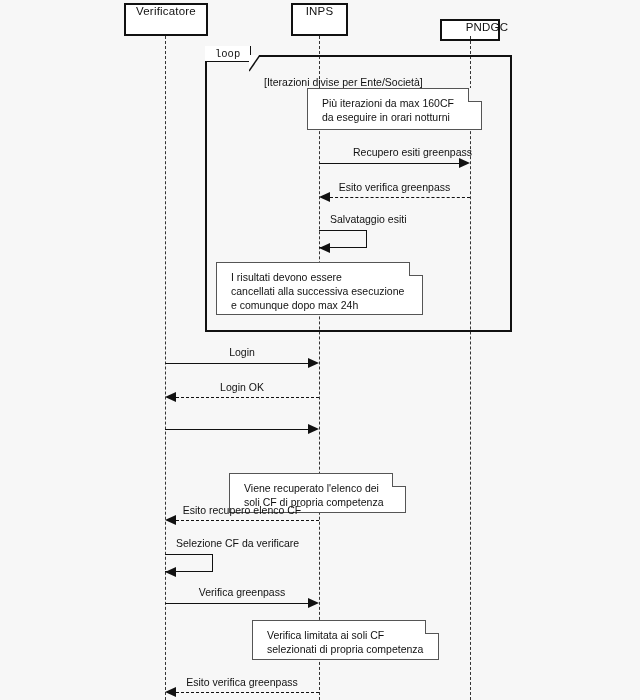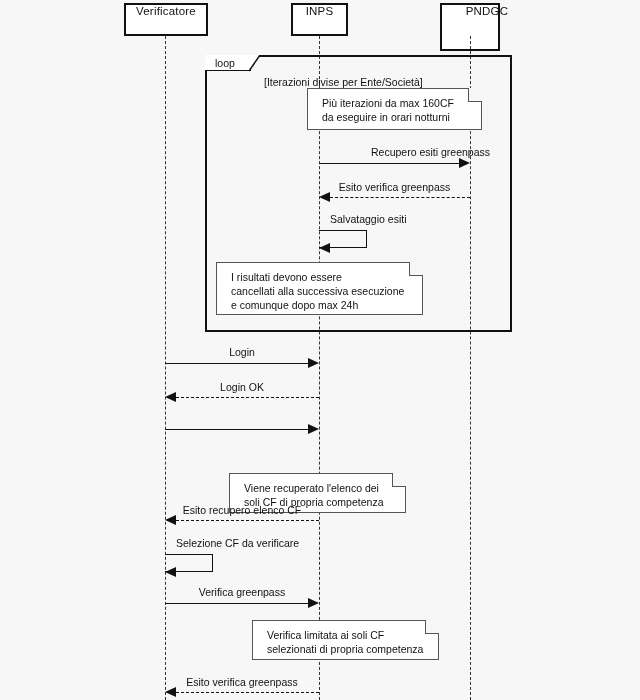--- a/index.html
+++ b/index.html
@@ -122,43 +122,43 @@
 <body>
 
 <div id="canvas">
 
   <div class="lifeline-box" style="left:124px; top:3px; width:84px; height:33px;">
     <span>Verificatore</span>
   </div>
   <div class="lifeline-box" style="left:291px; top:3px; width:57px; height:33px;">
     <span>INPS</span>
   </div>
-  <div class="lifeline-box" style="left:440px; top:3px; width:60px; height:48px;padding-left:34px;">
+  <div class="lifeline-box" style="left:440px; top:19px; width:60px; height:22px;padding-left:34px;">
     <span>PNDGC</span>
   </div>
 
   <div class="lifeline-dash" style="left:165px; top:36px; height:664px;"></div>
   <div class="lifeline-dash" style="left:319px; top:36px; height:664px;"></div>
   <div class="lifeline-dash" style="left:470px; top:36px; height:664px;"></div>
 
   <div class="frag" style="left:205px; top:55px; width:307px; height:277px;"></div>
-  <div class="frag-tab" style="left:205px; top:55px; width:46px; height:16px;">
+  <div class="frag-tab" style="left:205px; top:46px; width:46px; height:16px;font-family:Liberation Mono, monospace;">
     <span>loop</span>
   </div>
 
   <svg style="position:absolute; left:249px; top:55px;" width="12" height="17">
     <path d="M0,0 L11,0 L0,16" fill="#ffffff" stroke="none"></path>
     <path d="M11,0 L0,16" fill="none" stroke="#111" stroke-width="1.5"></path>
   </svg>
   <div class="frag-guard" style="left:264px; top:76px;">[Iterazioni divise per Ente/Società]</div>
 
   <div class="note" style="left:307px; top:88px; width:175px; height:42px;">Più iterazioni da max 160CF
 da eseguire in orari notturni<span class="fold"></span></div>
 
-  <div class="msg-label" style="left:319px; top:146px; width:151px;padding-left:36px;">Recupero esiti greenpass</div>
+  <div class="msg-label" style="left:301px; top:146px; width:151px;padding-left:36px;">Recupero esiti greenpass</div>
   <div class="msg-line" style="left:319px; top:163px; width:140px;"></div>
   <div class="arrow-head right" style="left:459px; top:158px;"></div>
 
   <div class="msg-label" style="left:319px; top:181px; width:151px;">Esito verifica greenpass</div>
   <div class="msg-line dashed" style="left:330px; top:197px; width:140px;"></div>
   <div class="arrow-head left" style="left:319px; top:192px;"></div>
 
   <div class="msg-label" style="left:330px; top:213px; text-align:left;">Salvataggio esiti</div>
   <div class="self-box" style="left:319px; top:230px; width:48px; height:18px;"></div>
   <div class="arrow-head left" style="left:319px; top:243px;"></div>

